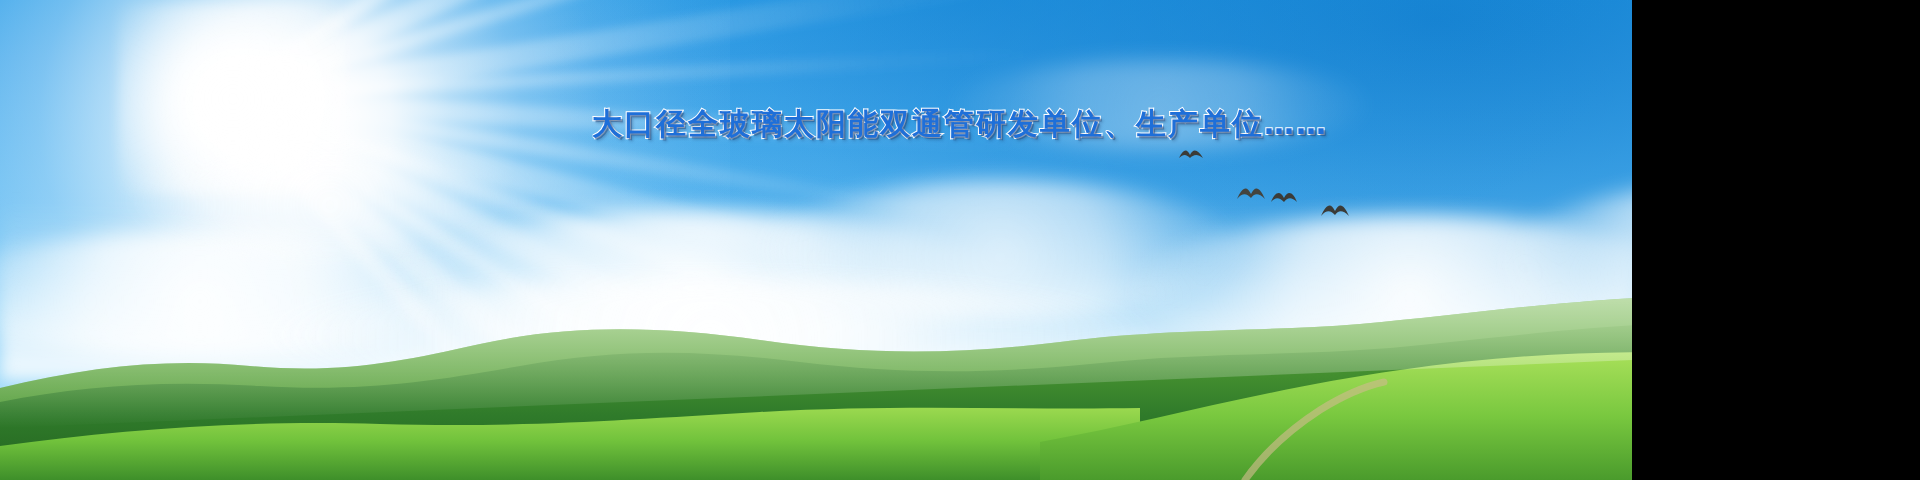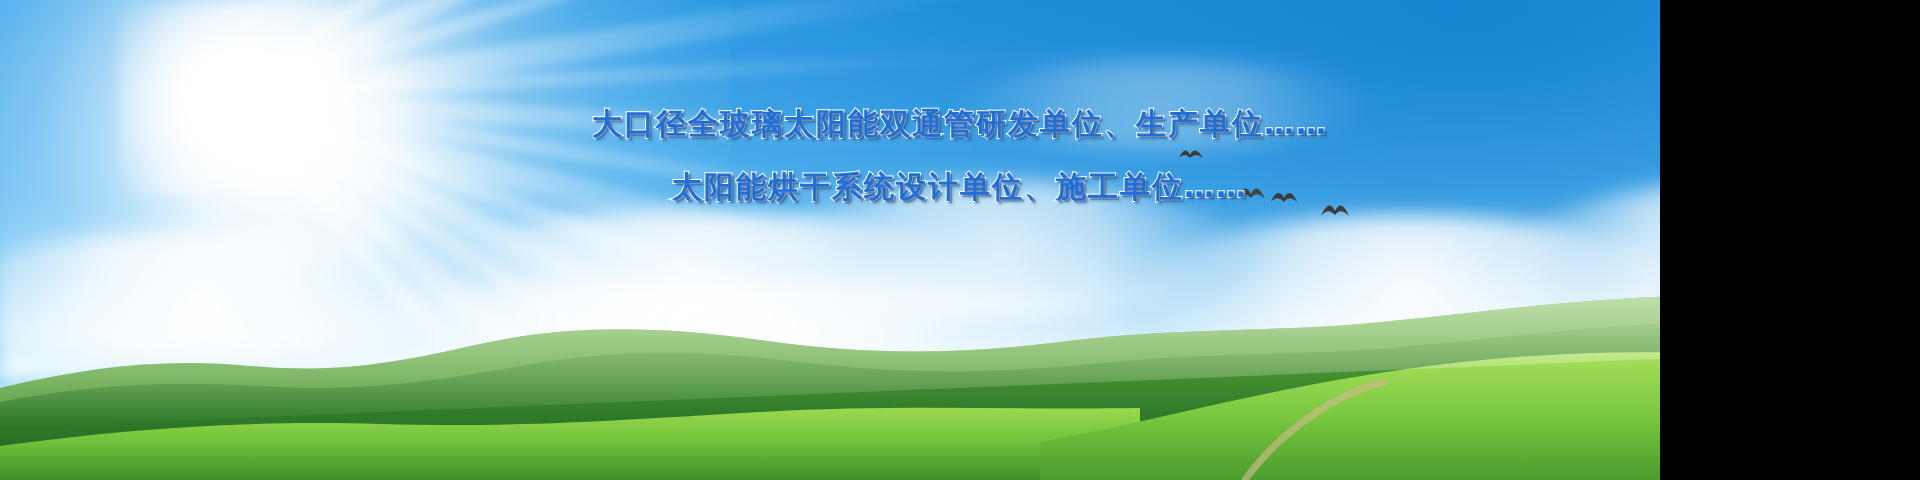--- a/index.html
+++ b/index.html
@@ -7,21 +7,20 @@
     padding: 0;
     background: #000;
   }
   #banner {
     position: relative;
     width: 1632px;
     height: 480px;
     overflow: hidden;
     font-family: "DejaVu Sans", "Liberation Sans", sans-serif;
     user-select: none;
-    padding-left: 28px;
   }
 
   
   .sky {
     position: absolute;
     inset: 0;
     background:
       linear-gradient(to bottom,
         #2f9fe8 0%,
         #3ea5ea 12%,
@@ -265,15 +264,14 @@
              C1170,58 1260,62 1360,54 C1470,44 1560,30 1680,26
              C1790,22 1860,30 1920,38 L1920,78 L0,158 Z" fill="url(#gHaze)"></path>
 
     <path d="M1245,210 C1262,186 1286,162 1320,140 C1344,125 1366,116 1384,112" stroke="#cdbb8a" stroke-width="7" fill="none" opacity=".65" stroke-linecap="round"></path>
 
     <rect x="209" y="352" width="3" height="32" fill="#6b6b5a" opacity=".9"></rect>
     <rect x="201" y="352" width="19" height="3" fill="#6b6b5a" opacity=".9"></rect>
   </svg>
 
   <div id="line1" class="headline">大口径全玻璃太阳能双通管研发单位、生产单位……</div>
-  <div id="line2" class="headline">太阳能烘干系统设计单位、施工单位……</div>
 
 </div>
 
 </body></html>

